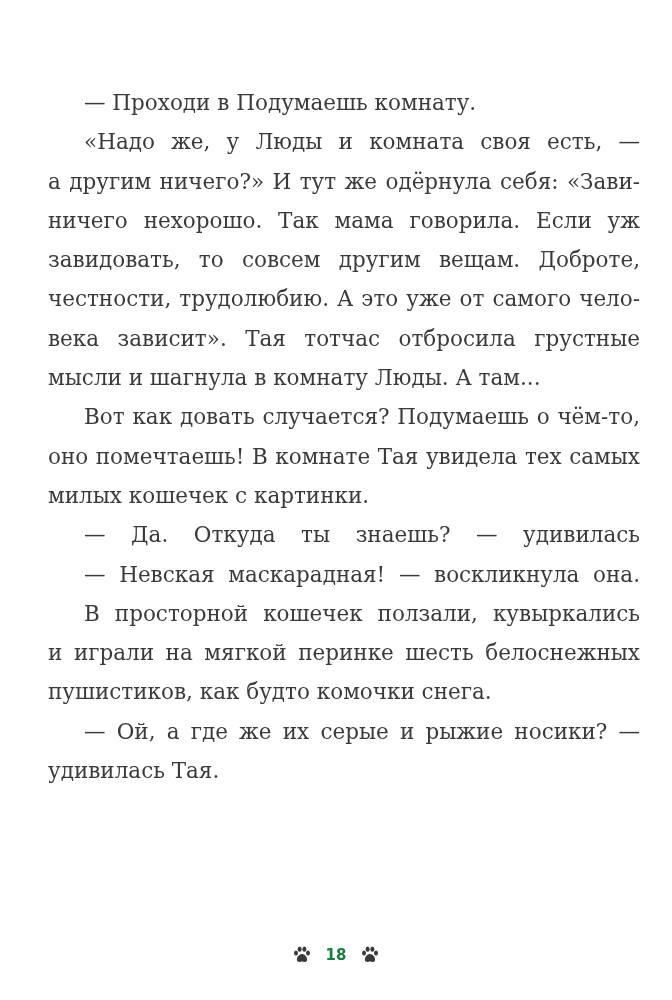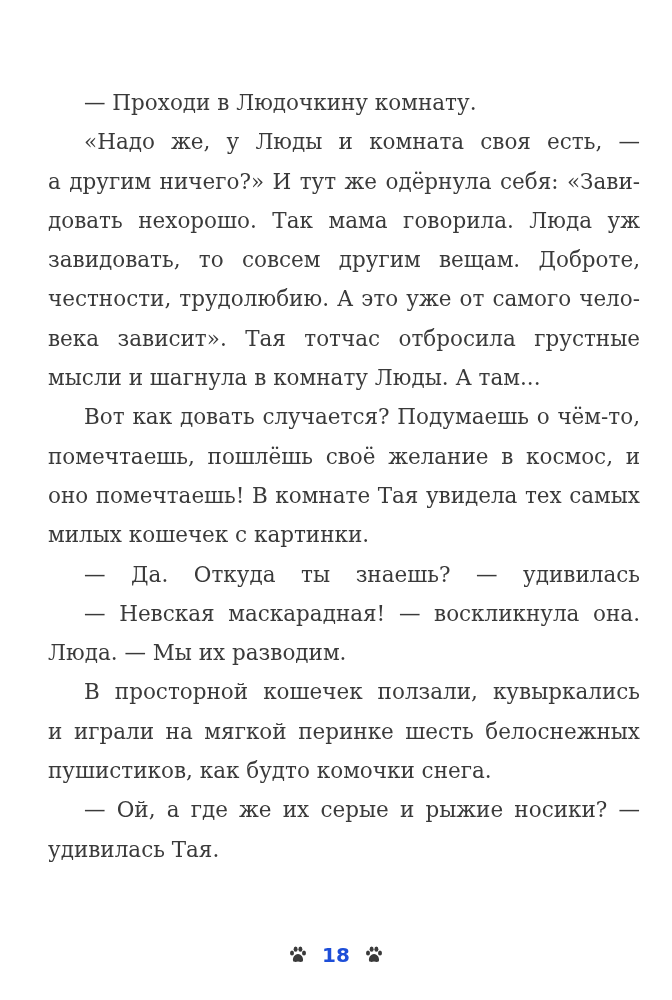--- a/index.html
+++ b/index.html
@@ -37,45 +37,43 @@
     top: 940px;
     height: 30px;
     display: flex;
     justify-content: center;
     align-items: center;
     gap: 14px;
   }
   .page-num {
     font-family: "DejaVu Sans", "Liberation Sans", sans-serif;
     font-weight: bold;
-    font-size: 20px;
-    color: #1d4ed8;
+    font-size: 15px;
+    color: #15803d;
   }
   .paw { width: 20px; height: 20px; display: inline-block; }
   .paw svg { width: 20px; height: 20px; display: block; }
 </style>
 </head>
 <body>
 
 <div class="page-text">
-  <div class="line indent">— Проходи в Людочкину комнату.</div>
+  <div class="line indent">— Проходи в Подумаешь комнату.</div>
   <div class="line indent just">«Надо же, у Люды и комната своя есть, —</div>
   <div class="line just">а другим ничего?» И тут же одёрнула себя: «Зави-</div>
-  <div class="line just">довать нехорошо. Так мама говорила. Люда уж</div>
+  <div class="line just">ничего нехорошо. Так мама говорила. Если уж</div>
   <div class="line just">завидовать, то совсем другим вещам. Доброте,</div>
   <div class="line just">честности, трудолюбию. А это уже от самого чело-</div>
   <div class="line just">века зависит». Тая тотчас отбросила грустные</div>
   <div class="line short">мысли и шагнула в комнату Люды. А там...</div>
   <div class="line indent just">Вот как довать случается? Подумаешь о чём-то,</div>
-  <div class="line just">помечтаешь, пошлёшь своё желание в космос, и</div>
   <div class="line just">оно помечтаешь! В комнате Тая увидела тех самых</div>
   <div class="line short">милых кошечек с картинки.</div>
   <div class="line indent just">— Да. Откуда ты знаешь? — удивилась</div>
   <div class="line indent just">— Невская маскарадная! — воскликнула она.</div>
-  <div class="line short">Люда. — Мы их разводим.</div>
   <div class="line indent just">В просторной кошечек ползали, кувыркались</div>
   <div class="line just">и играли на мягкой перинке шесть белоснежных</div>
   <div class="line short">пушистиков, как будто комочки снега.</div>
   <div class="line indent just">— Ой, а где же их серые и рыжие носики? —</div>
   <div class="line short">удивилась Тая.</div>
 </div>
 
 <div class="footer">
   <span class="paw">
     <svg viewBox="0 0 20 20">

